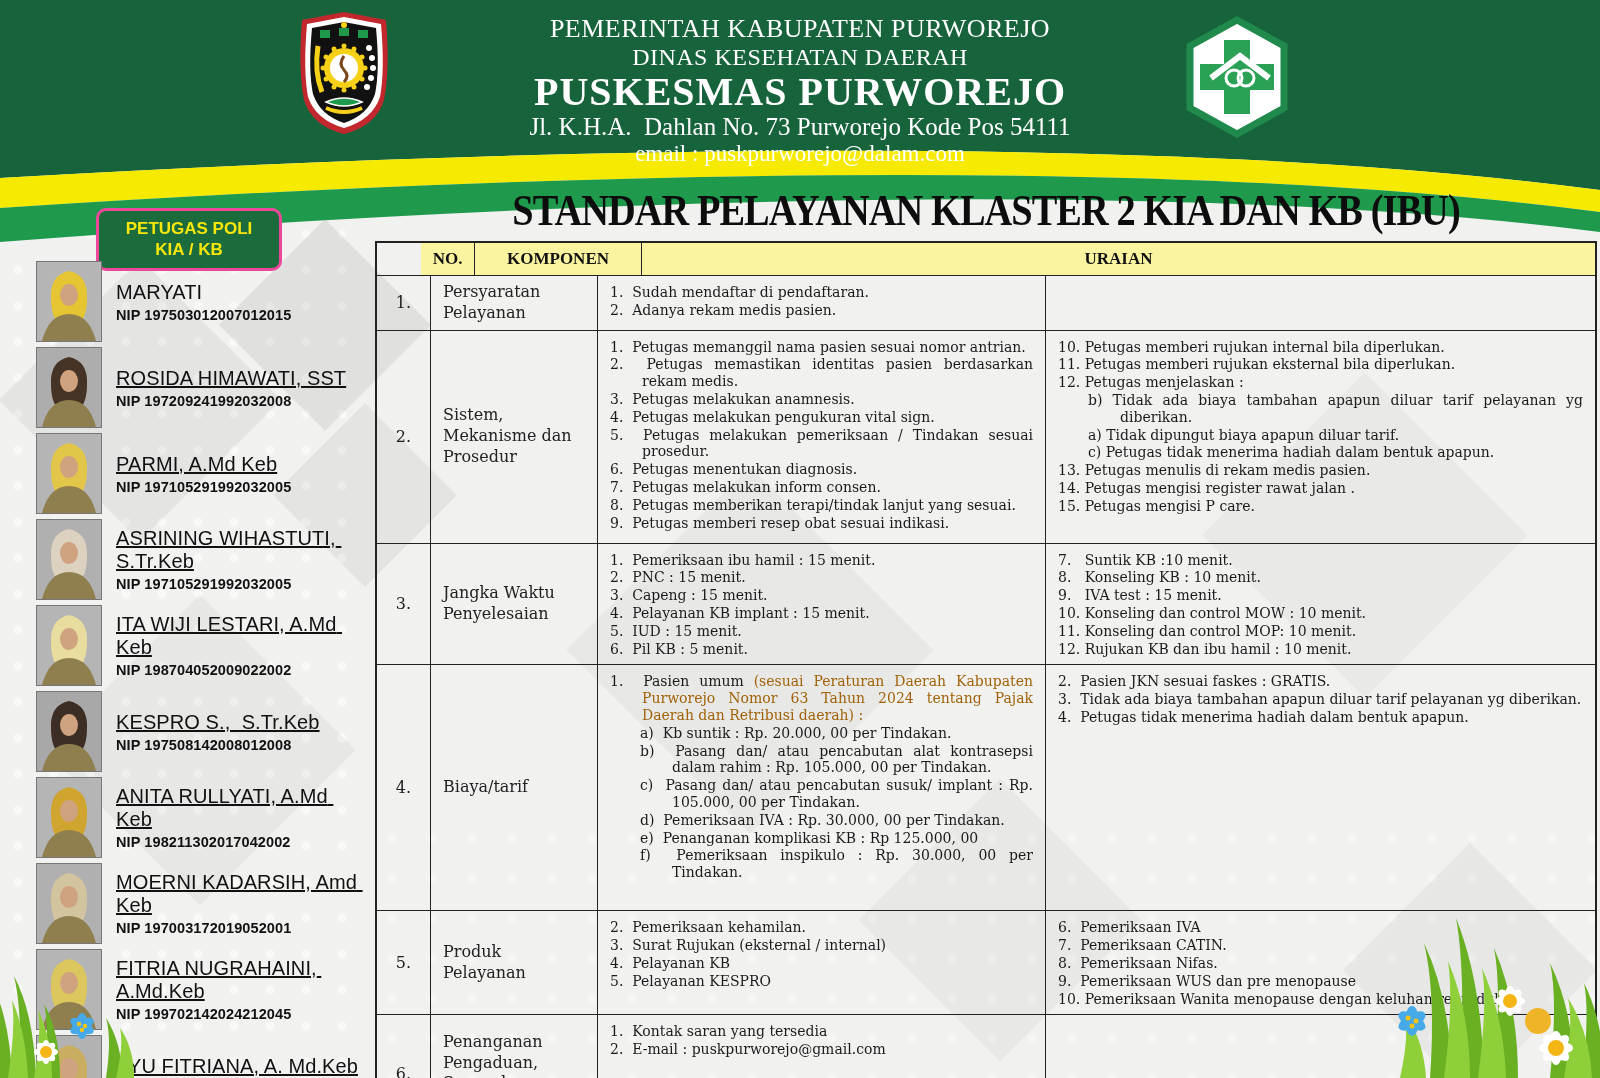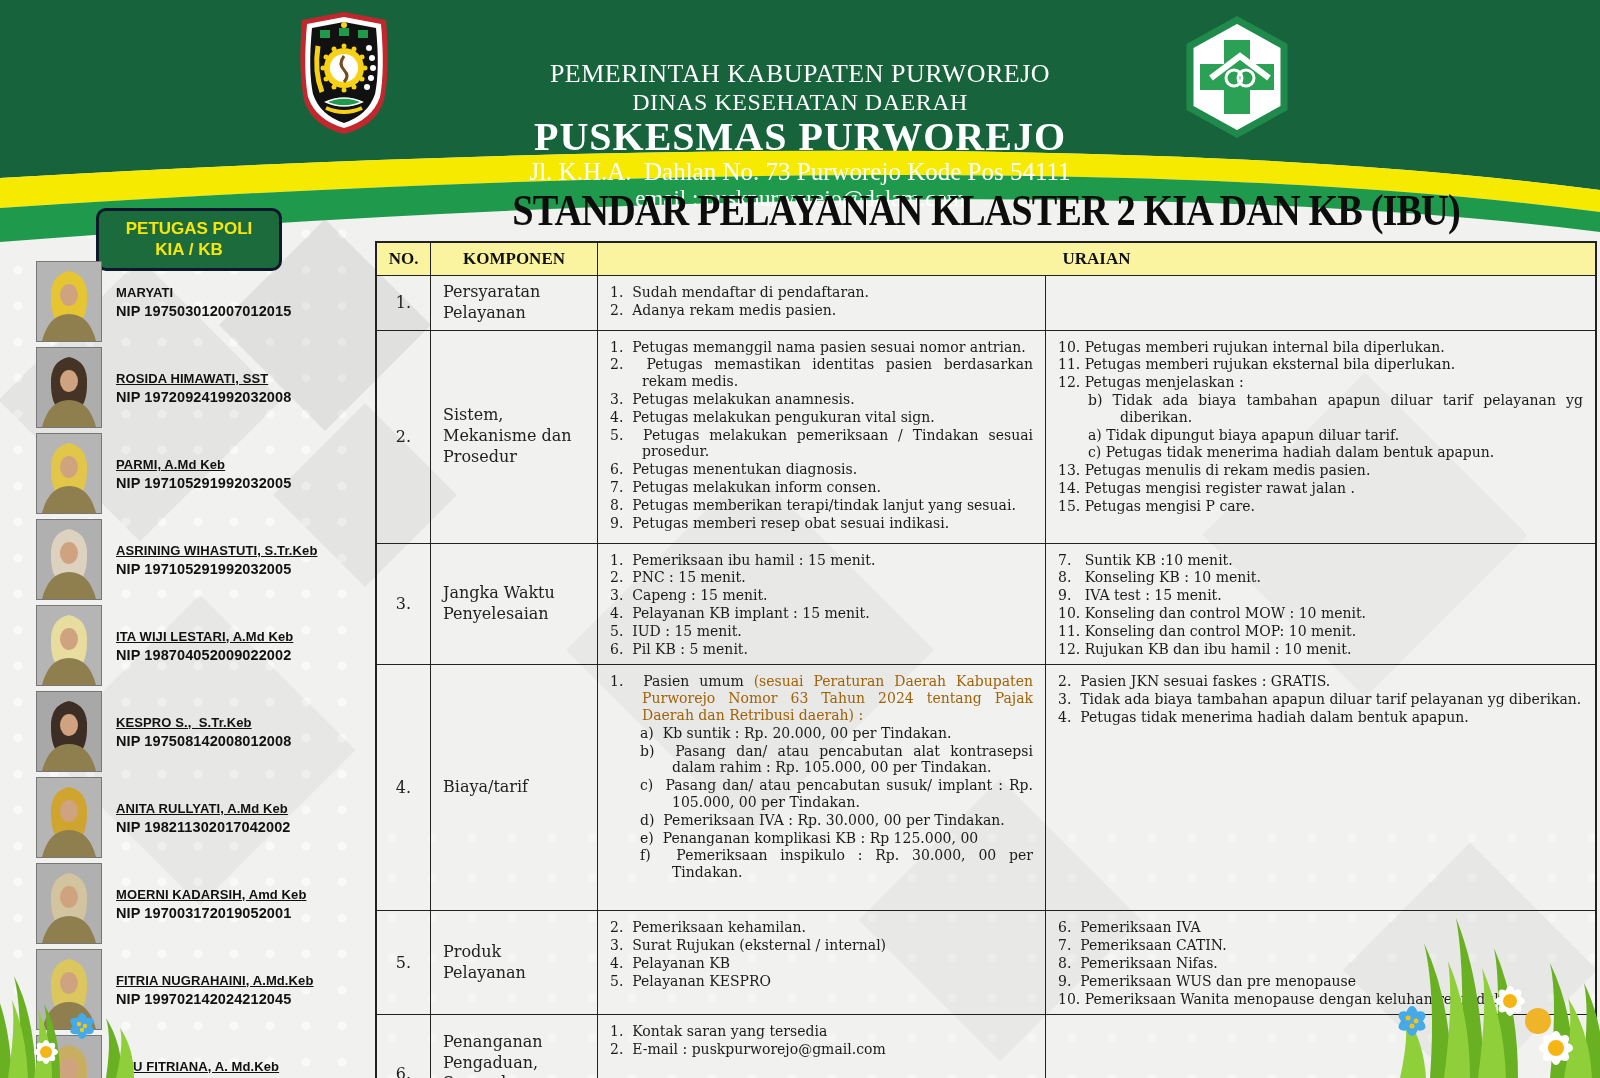--- a/index.html
+++ b/index.html
@@ -12,49 +12,49 @@
     background-image:radial-gradient(circle,#ffffff 4px,transparent 5px);
     background-size:36px 36px;}
   .bg-dots2{position:absolute;left:372px;right:0;bottom:0;height:260px;z-index:0;opacity:.35;
     background-image:radial-gradient(circle,#ffffff 4px,transparent 5px);
     background-size:40px 40px;}
 
   
   .header-svg{position:absolute;top:0;left:0;z-index:2;}
   .header-content{position:absolute;top:0;left:0;width:1600px;height:160px;z-index:3;}
   .hdr-text{position:absolute;left:430px;width:740px;top:14px;text-align:center;color:#ffffff;font-family:"Liberation Serif",serif;}
-  .hdr-l1{font-size:26px;letter-spacing:.5px;margin-top:45px;}
+  .hdr-l1{font-size:26px;letter-spacing:.5px;}
   .hdr-l2{font-size:24px;letter-spacing:.5px;}
   .hdr-l3{font-size:40px;font-weight:bold;letter-spacing:1px;line-height:1.05;}
   .hdr-l4{font-size:25px;white-space:pre-wrap;}
   .hdr-l5{font-size:23px;}
   .logo-left{position:absolute;left:296px;top:10px;}
   .logo-right{position:absolute;left:1178px;top:16px;}
 
   
   .sidebar{position:absolute;left:0;top:196px;width:372px;bottom:0;z-index:4;}
-  .badge{position:absolute;left:96px;top:12px;width:160px;padding:7px 10px;background:#1c6b3d;border:3px solid #0f172a;
+  .badge{position:absolute;left:96px;top:12px;width:160px;padding:7px 10px;background:#1c6b3d;border:3px solid #ec4899;
     border-radius:10px;text-align:center;color:#f7e60a;font-weight:bold;font-size:17px;line-height:1.25;}
   .staff-list{position:absolute;left:36px;top:66px;right:6px;}
   .staff{display:flex;align-items:center;margin-bottom:7px;height:79px;}
   .staff-photo{width:64px;height:79px;border:1px solid #777;flex:0 0 64px;background:#b5b5b5;}
   .staff-photo svg{display:block;}
   .staff-meta{margin-left:14px;color:#111;}
-  .staff-name{font-weight:bold;font-size:13px;white-space:pre-wrap;letter-spacing:.1px;}
+  .staff-name{font-weight:normal;font-size:20px;white-space:pre-wrap;letter-spacing:.1px;}
   .staff-name.u{text-decoration:underline;}
   .staff-nip{font-weight:bold;font-size:14.5px;margin-top:3px;letter-spacing:.1px;}
 
   
   .main{position:absolute;left:375px;top:186px;width:1222px;z-index:4;}
   .doc-title{text-align:center;font-family:"Liberation Serif",serif;font-weight:900;font-size:40px;color:#0d0d0d;
     transform:scale(.96,1.12);transform-origin:center;letter-spacing:-1px;margin-bottom:8px;}
 
   .table{border:2px solid #222;}
   .trow{display:grid;grid-template-columns:53px 167px 448px 1fr;border-top:1.6px solid #222;}
-  .trow:first-child{border-top:none;}
+  .trow:first-child{border-top:none;margin-left:44px;}
   .thead{background:#faf4a0;}
   .th{font-family:"Liberation Serif",serif;font-weight:bold;font-size:17px;text-align:center;padding:4px 2px;color:#111;}
   .cell{border-left:1.6px solid #222;padding:6px 10px;box-sizing:border-box;overflow:hidden;}
   .cell:first-child{border-left:none;}
   .c-no{display:flex;align-items:center;justify-content:center;font-family:"DejaVu Serif",serif;font-size:16px;color:#222;}
   .c-komp{display:flex;align-items:center;font-family:"DejaVu Serif",serif;font-size:16px;color:#222;line-height:1.3;padding-left:12px;}
   .c-list{font-family:"DejaVu Serif",serif;font-size:14px;color:#1b1b1b;padding:8px 12px 6px 12px;}
   .li{text-align:justify;line-height:1.2;padding-left:32px;text-indent:-32px;margin-bottom:1px;}
   .li.l2{margin-left:30px;}
   .li .gray{color:#a16207;}

